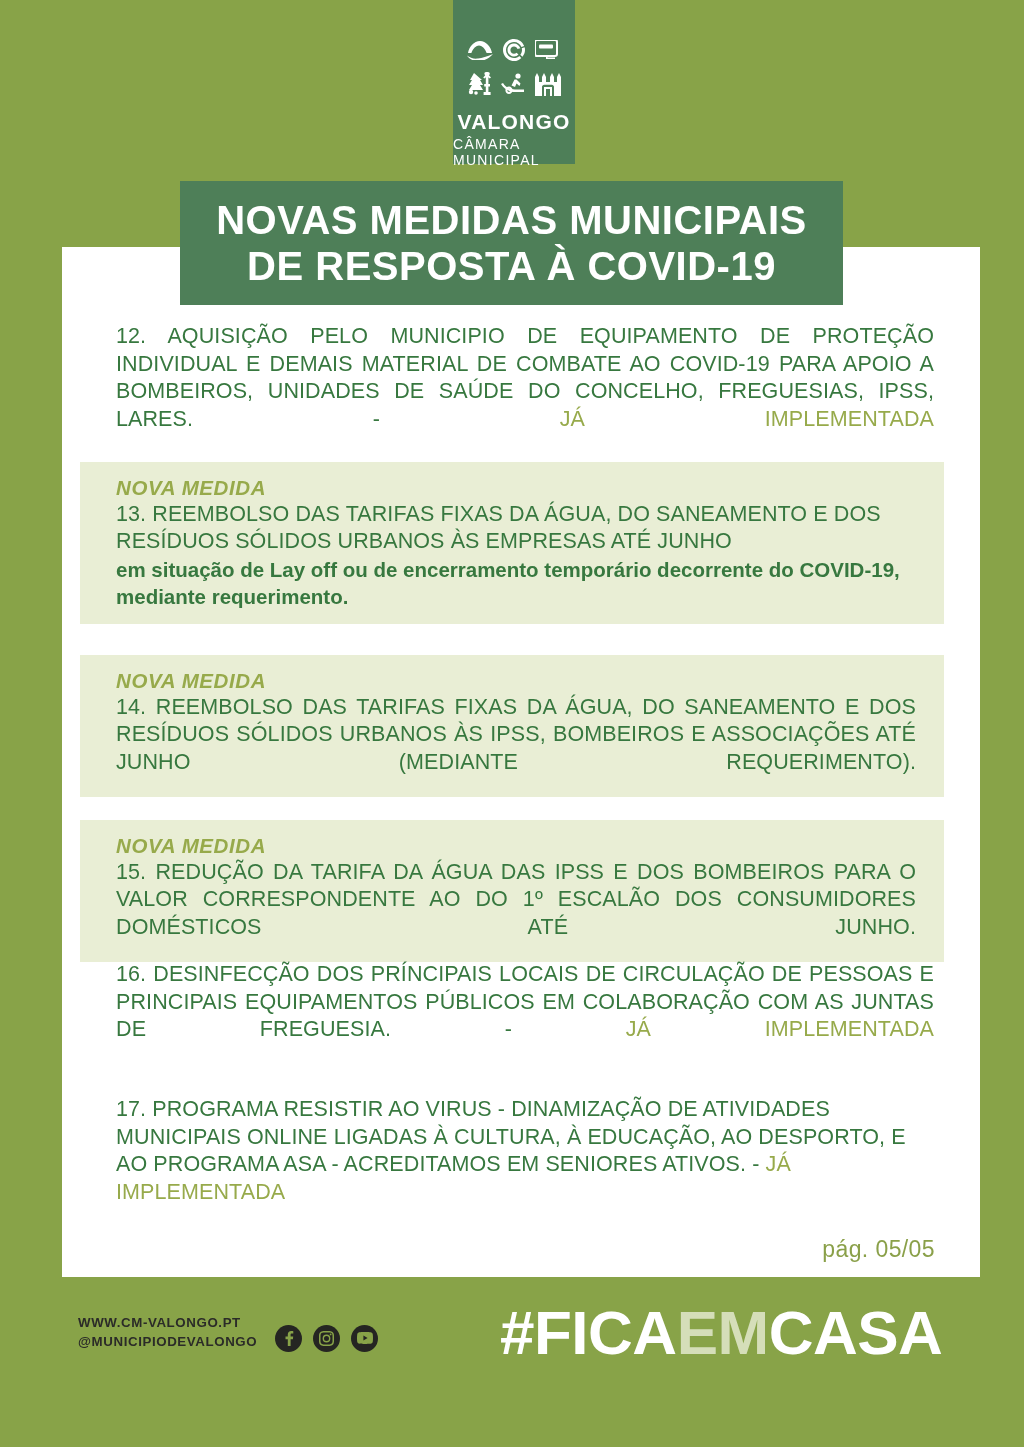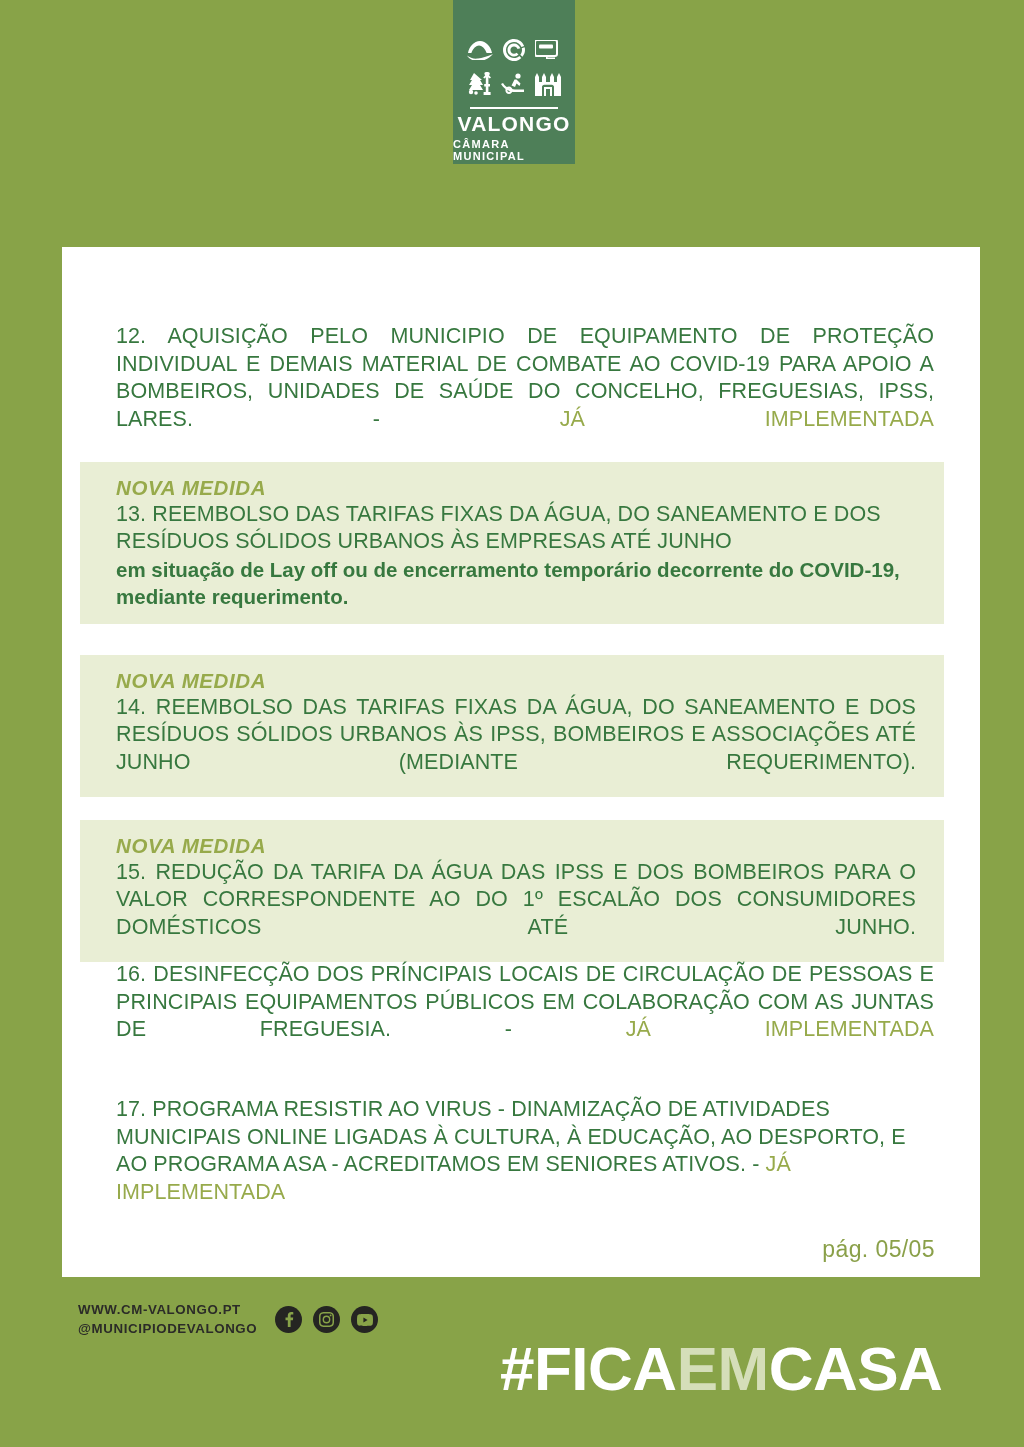--- a/index.html
+++ b/index.html
@@ -16,21 +16,21 @@
     position:absolute; left:453px; top:0; width:122px; height:164px;
     background:#4e7f58; display:flex; flex-direction:column;
     align-items:center; justify-content:flex-start; padding-top:34px;
   }
   .logo-icons { display:grid; grid-template-columns:repeat(3,30px);
                 grid-template-rows:repeat(2,32px); gap:2px 4px; }
   .logo-icons .ic { display:flex; align-items:center; justify-content:center; }
   .logo-icons svg { fill:#ffffff; }
   .logo-rule { width:88px; height:2px; background:#ffffff; margin:7px 0 4px; }
   .logo-name { color:#ffffff; font-size:21px; font-weight:bold; letter-spacing:1.2px; line-height:1; }
-  .logo-sub  { color:#ffffff; font-size:11px; font-weight:bold; letter-spacing:1.3px; margin-top:4px; }
+  .logo-sub  { color:#ffffff; font-size:14px; font-weight:normal; letter-spacing:1.3px; margin-top:4px; }
 
   
   .banner {
     position:absolute; left:180px; top:181px; width:663px; height:124px;
     background:#4e7f58; display:flex; flex-direction:column;
     align-items:center; justify-content:center; z-index:3;
   }
   .banner-l1, .banner-l2 {
     color:#ffffff; font-weight:bold; font-size:40px;
     letter-spacing:0.5px; line-height:1.16; white-space:nowrap;
@@ -57,29 +57,29 @@
   .just:after { content:""; display:inline-block; width:100%; }
   .note { color:#37783f; font-weight:bold; font-size:20.5px; line-height:1.32; }
 
   .pagenum {
     position:absolute; right:45px; bottom:14px;
     color:#8aa049; font-size:23px; font-weight:normal; letter-spacing:0.4px;
   }
 
   
   .footer { position:absolute; left:0; top:1290px; width:1024px; height:130px; }
-  .foot-left { position:absolute; left:78px; top:11px; display:flex; align-items:center; gap:18px; }
+  .foot-left { position:absolute; left:78px; top:24px; display:flex; align-items:flex-end; gap:18px; }
   .foot-urls { color:#2b2b28; font-weight:bold; font-size:13.3px;
                letter-spacing:0.6px; line-height:1.42; }
   .socials { display:flex; gap:11px; }
   .soc { width:27px; height:27px; border-radius:50%; background:#252522;
          display:flex; align-items:center; justify-content:center; }
   .soc svg { fill:#88a348; }
   .hashtag { position:absolute; left:500px; top:12px;
-             font-size:62px; font-weight:bold; letter-spacing:-0.5px; line-height:1;margin-top:36px; }
+             font-size:62px; font-weight:bold; letter-spacing:-0.5px; line-height:1; }
   .hashtag .w { color:#ffffff; }
   .hashtag .m { color:#d5deb9; }
 </style>
 </head>
 <body>
 
 <div class="poster">
 
   <div class="logo-box">
     <div class="logo-icons">
@@ -165,20 +165,24 @@
         </div>
         <div class="block" style="position: absolute; left: 18px; top: 849px; width: 882px; height: 132px; padding-top: 0px;">
           <div class="block-inner">
             <div class="mtext">17. PROGRAMA RESISTIR AO VIRUS - DINAMIZAÇÃO DE ATIVIDADES MUNICIPAIS ONLINE LIGADAS À CULTURA, À EDUCAÇÃO, AO DESPORTO, E AO PROGRAMA ASA - ACREDITAMOS EM SENIORES ATIVOS. - <span class="impl">JÁ IMPLEMENTADA</span></div>
           </div>
         </div>
       </div>
     <div class="pagenum">pág. 05/05</div>
   </div>
 
+  <div class="banner">
+    <div class="banner-l1">NOVAS MEDIDAS MUNICIPAIS</div>
+    <div class="banner-l2">DE RESPOSTA À COVID-19</div>
+  </div>
 
   <div class="footer">
     <div class="foot-left">
       <div class="foot-urls">
         <div>WWW.CM-VALONGO.PT</div>
         <div>@MUNICIPIODEVALONGO</div>
       </div>
       <div class="socials">
         <span class="soc">
           <svg width="15" height="15" viewBox="0 0 15 15">

